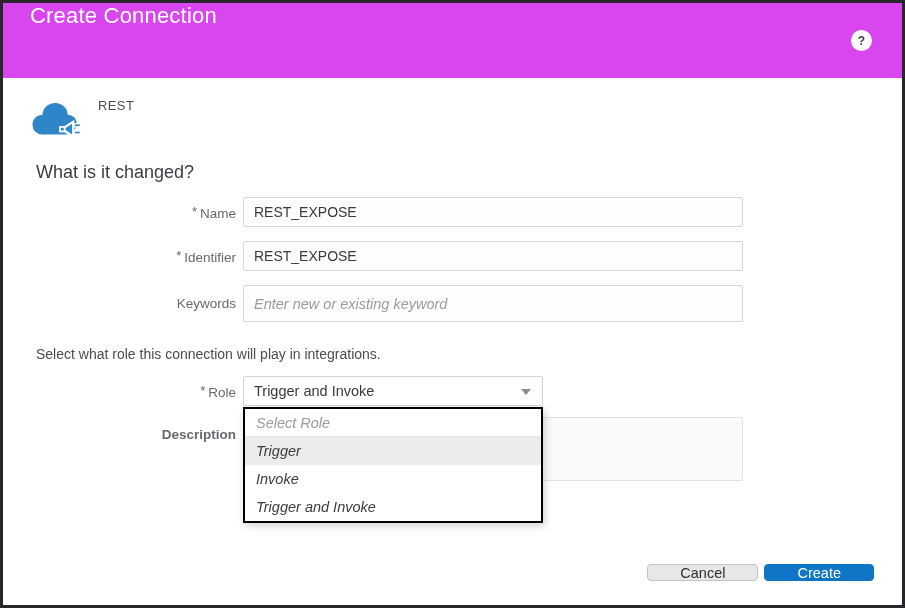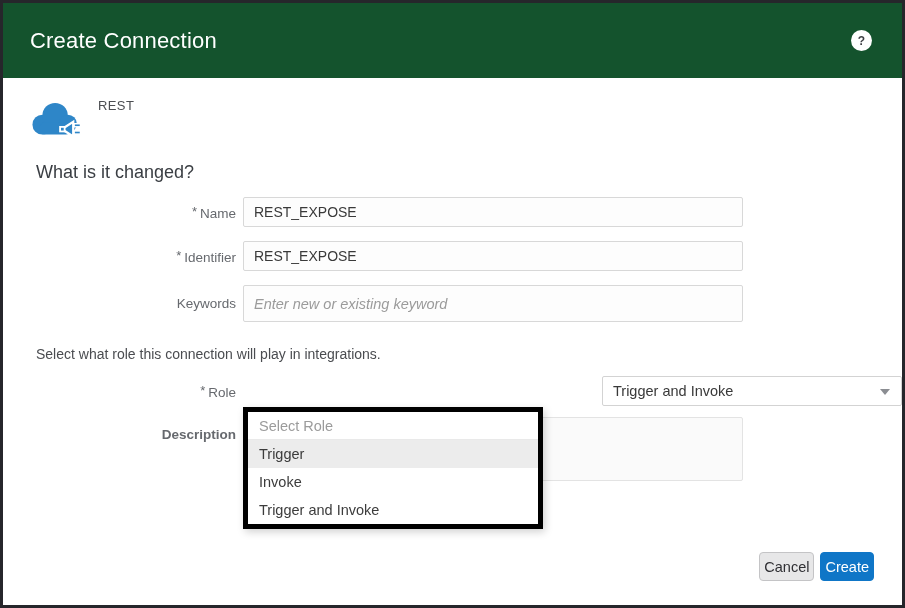--- a/index.html
+++ b/index.html
@@ -11,22 +11,22 @@
     width: 905px; height: 608px;
     border: 3px solid #26262b;
     background: #ffffff;
     overflow: hidden;
   }
 
   
   .header {
     position: relative;
     height: 75px;
-    background: #14532d;
-    display: flex; align-items: center;
+    background: #d946ef;
+    display: flex; align-items: flex-start;
   }
   .header-title {
     margin-left: 27px;
     color: #ffffff;
     font-size: 22px;
     font-weight: 400;
     letter-spacing: 0.2px;
   }
   .help-btn {
     position: absolute;
@@ -97,21 +97,21 @@
     font-family: "Liberation Sans", sans-serif;
   }
   .text-input.tall { height: 37px; }
   .text-input::placeholder {
     font-style: italic;
     color: #9b9b9b;
     font-size: 14.5px;
   }
 
   
-  .role-row { position: relative; align-items: center; justify-content: space-between; }
+  .role-row { position: relative; align-items: center; }
   .select-box {
     position: relative;
     width: 300px; height: 30px;
     background: #ffffff;
     border: 1px solid #d3d3d3;
     border-radius: 2px;
     display: flex; align-items: center;
     padding: 0 10px;
     font-size: 14.5px;
     color: #393939;
@@ -123,23 +123,24 @@
     width: 0; height: 0;
     border-left: 5px solid transparent;
     border-right: 5px solid transparent;
     border-top: 6px solid #8b8d92;
   }
   .dropdown-panel {
     position: absolute;
     left: 240px; top: 31px;
     width: 300px;
     background: #ffffff;
-    border: 5px solid #000000;
+    border: 2px solid #000000;
     box-shadow: 2px 3px 8px rgba(0,0,0,0.18);
     z-index: 20;
+    font-style: italic;
   }
   .dropdown-option {
     height: 28px;
     display: flex; align-items: center;
     padding: 0 11px;
     font-size: 14.5px;
     color: #3c3c3c;
     cursor: pointer;
   }
   .dropdown-option.placeholder { color: #9b9b9b; border-bottom: 1px solid #e9e9e9; }
@@ -160,26 +161,26 @@
     color: #3a3a3a;
   }
 
   
   .footer {
     position: absolute;
     right: 28px; bottom: 24px;
     display: flex; gap: 6px;
   }
   .btn {
-    height: 29px;
+    height: 17px;
     border-radius: 4px;
     font-size: 14.5px;
     font-family: "Liberation Sans", sans-serif;
     cursor: pointer;
-    padding: 0 4px;
+    padding: 0 32px;
   }
   .btn-cancel {
     background: #e7e7e8;
     border: 1px solid #c4c4c6;
     color: #2f2f33;
   }
   .btn-create {
     background: #0f76c7;
     border: 1px solid #0f76c7;
     color: #ffffff;

